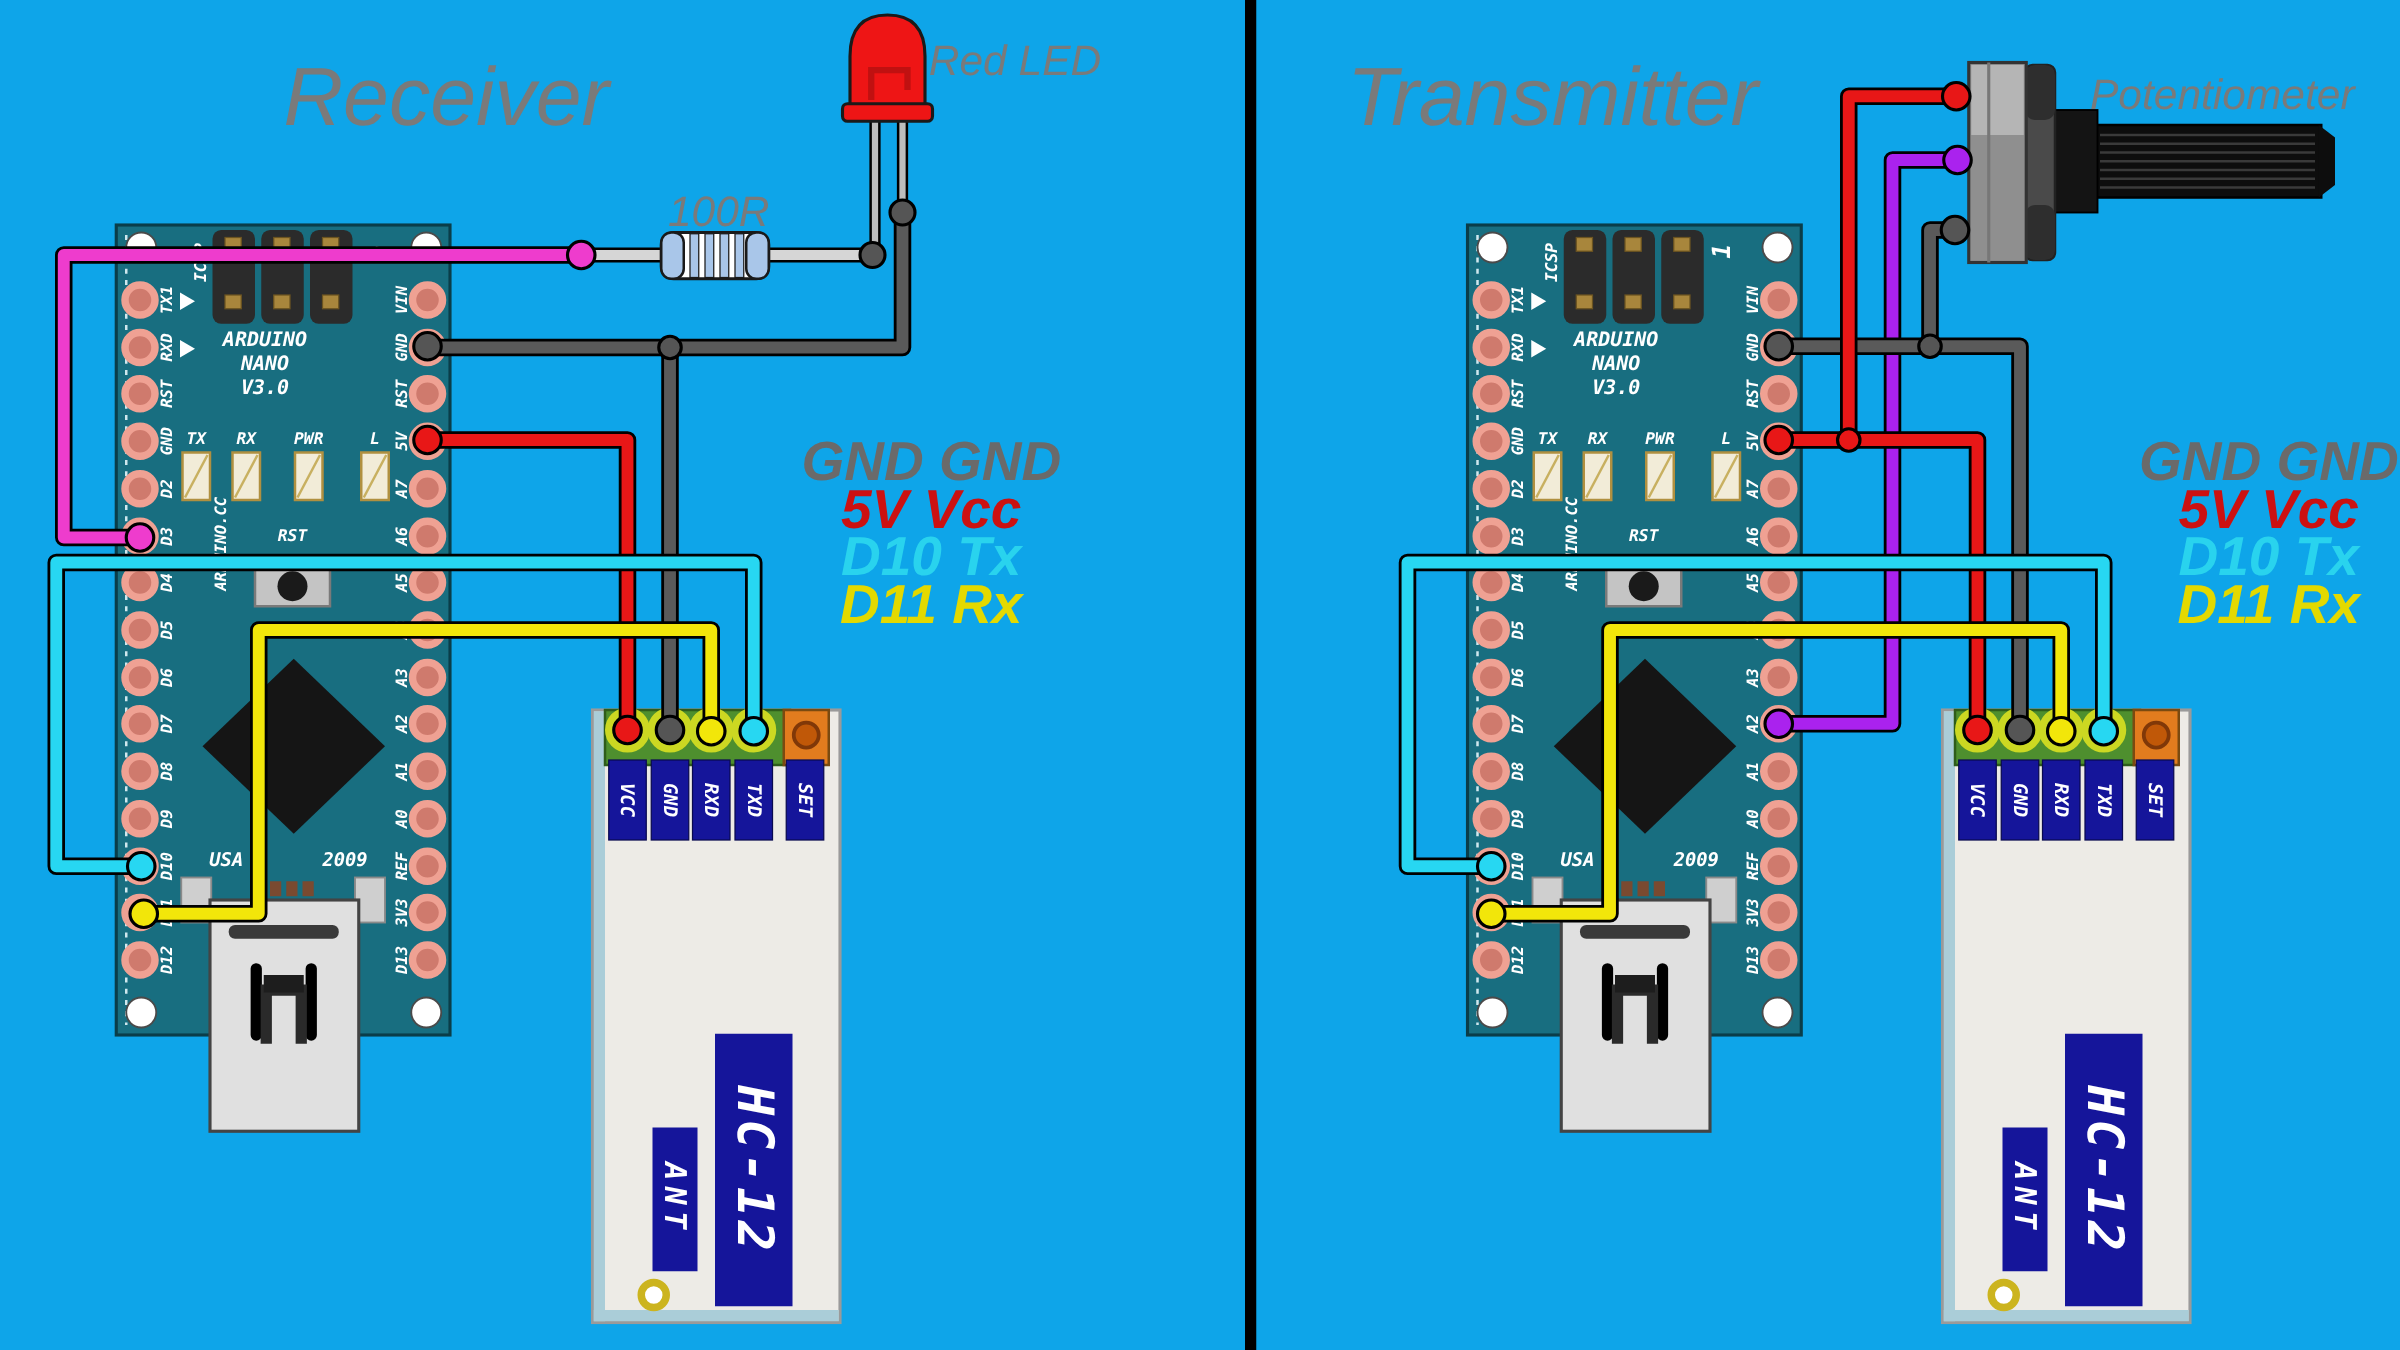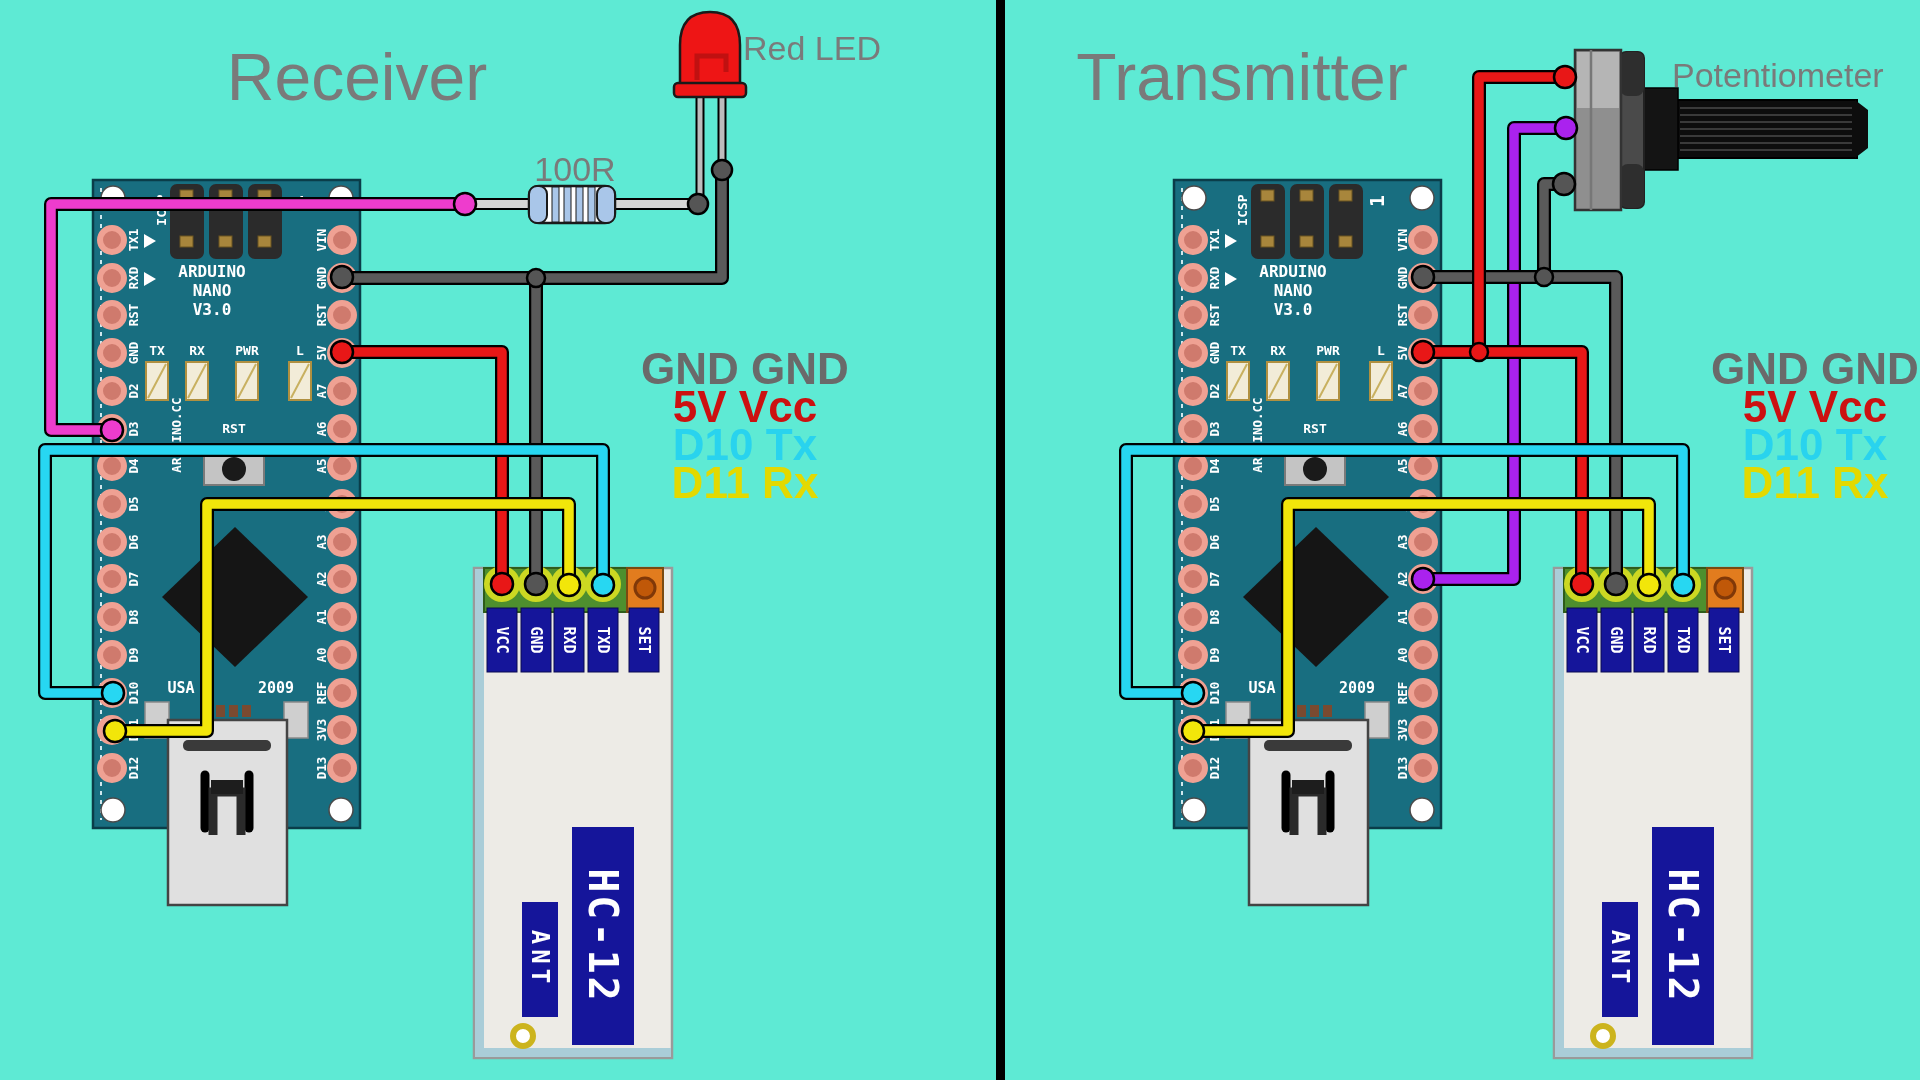--- a/index.html
+++ b/index.html
@@ -1,16 +1,16 @@
 <!DOCTYPE html>
 <html><head>
 <meta charset="utf-8">
 <style>
   html,body{margin:0;padding:0;background:#ffffff;}
-  .stage{width:1920px;height:1080px;position:relative;background:#5eead4;overflow:hidden;}
+  .stage{width:1920px;height:1080px;position:relative;background:#0ea5e9;overflow:hidden;font-style:italic;}
   svg{display:block;}
   text{font-family:"Liberation Sans",sans-serif;}
   .t-title{font-size:66px;fill:#7a7a7a;}
   .t-note{font-size:34px;fill:#7a7a7a;}
   .t-legend{font-size:44px;font-weight:bold;}
   .lg-gnd{fill:#6a6a6a;} .lg-vcc{fill:#cc1111;} .lg-tx{fill:#29d3ee;} .lg-rx{fill:#e3d900;}
   .t-board{font-family:"DejaVu Sans Mono",monospace;font-weight:bold;fill:#ffffff;}
   .fs12{font-size:12.5px;} .fs13{font-size:13px;} .fs16{font-size:16px;} .fs15{font-size:15px;} .fs20{font-size:20px;}
   .vmid{dominant-baseline:central;}
   .amid{text-anchor:middle;}

